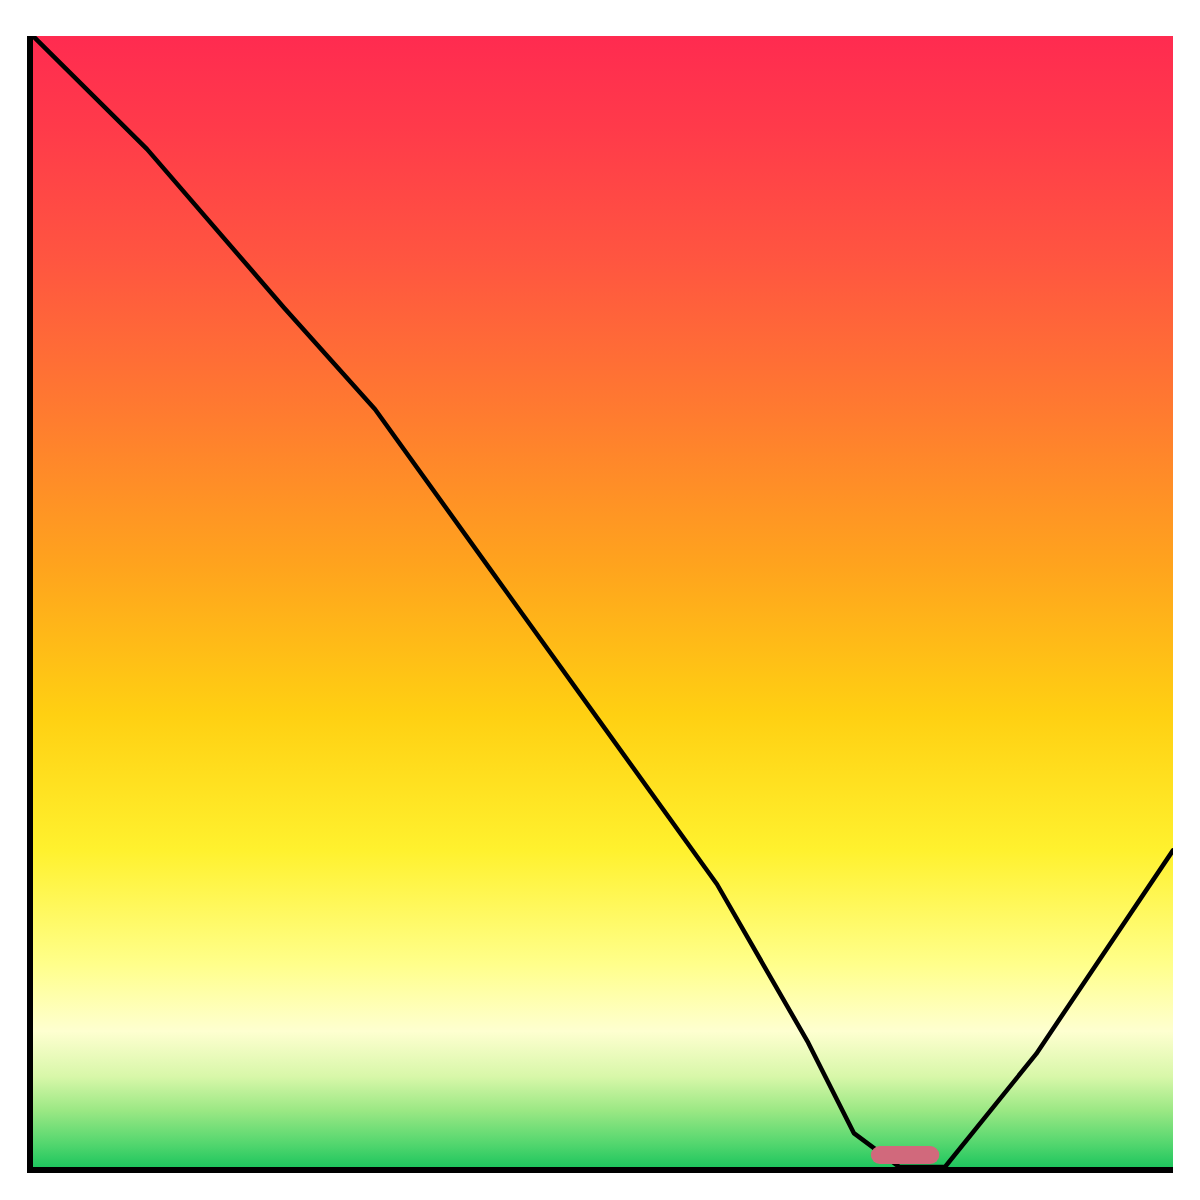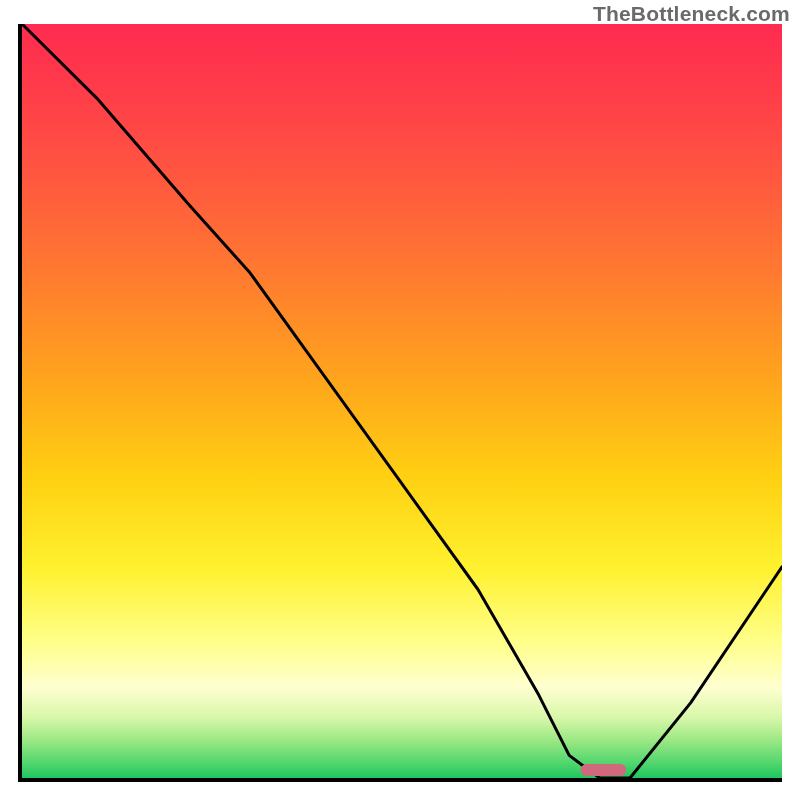--- a/index.html
+++ b/index.html
@@ -75,21 +75,20 @@
   }
   .marker {
     fill: #d1697c;
   }
 </style>
 </head>
 <body>
 
 <div class="chart-wrap">
 
-  <div class="watermark">TheBottleneck.com</div>
 
   <div class="plot">
     <div class="gradient-bg"></div>
 
     <svg class="curve-svg" viewBox="0 0 760 754" preserveAspectRatio="none">
       <path class="curve-path" d="M0.0 0.0 L76.0 75.4 L167.2 181.0 L228.0 248.8 L304.0 354.4 L380.0 459.9 L456.0 565.5 L516.8 671.1 L547.2 731.4 L577.6 754.0 L608.0 754.0 L668.8 678.6 L760.0 542.9"></path>
       <rect class="marker" rx="6" ry="6" y="740" height="12" x="558.6" width="45.6"></rect>
     </svg>
   </div>
 

